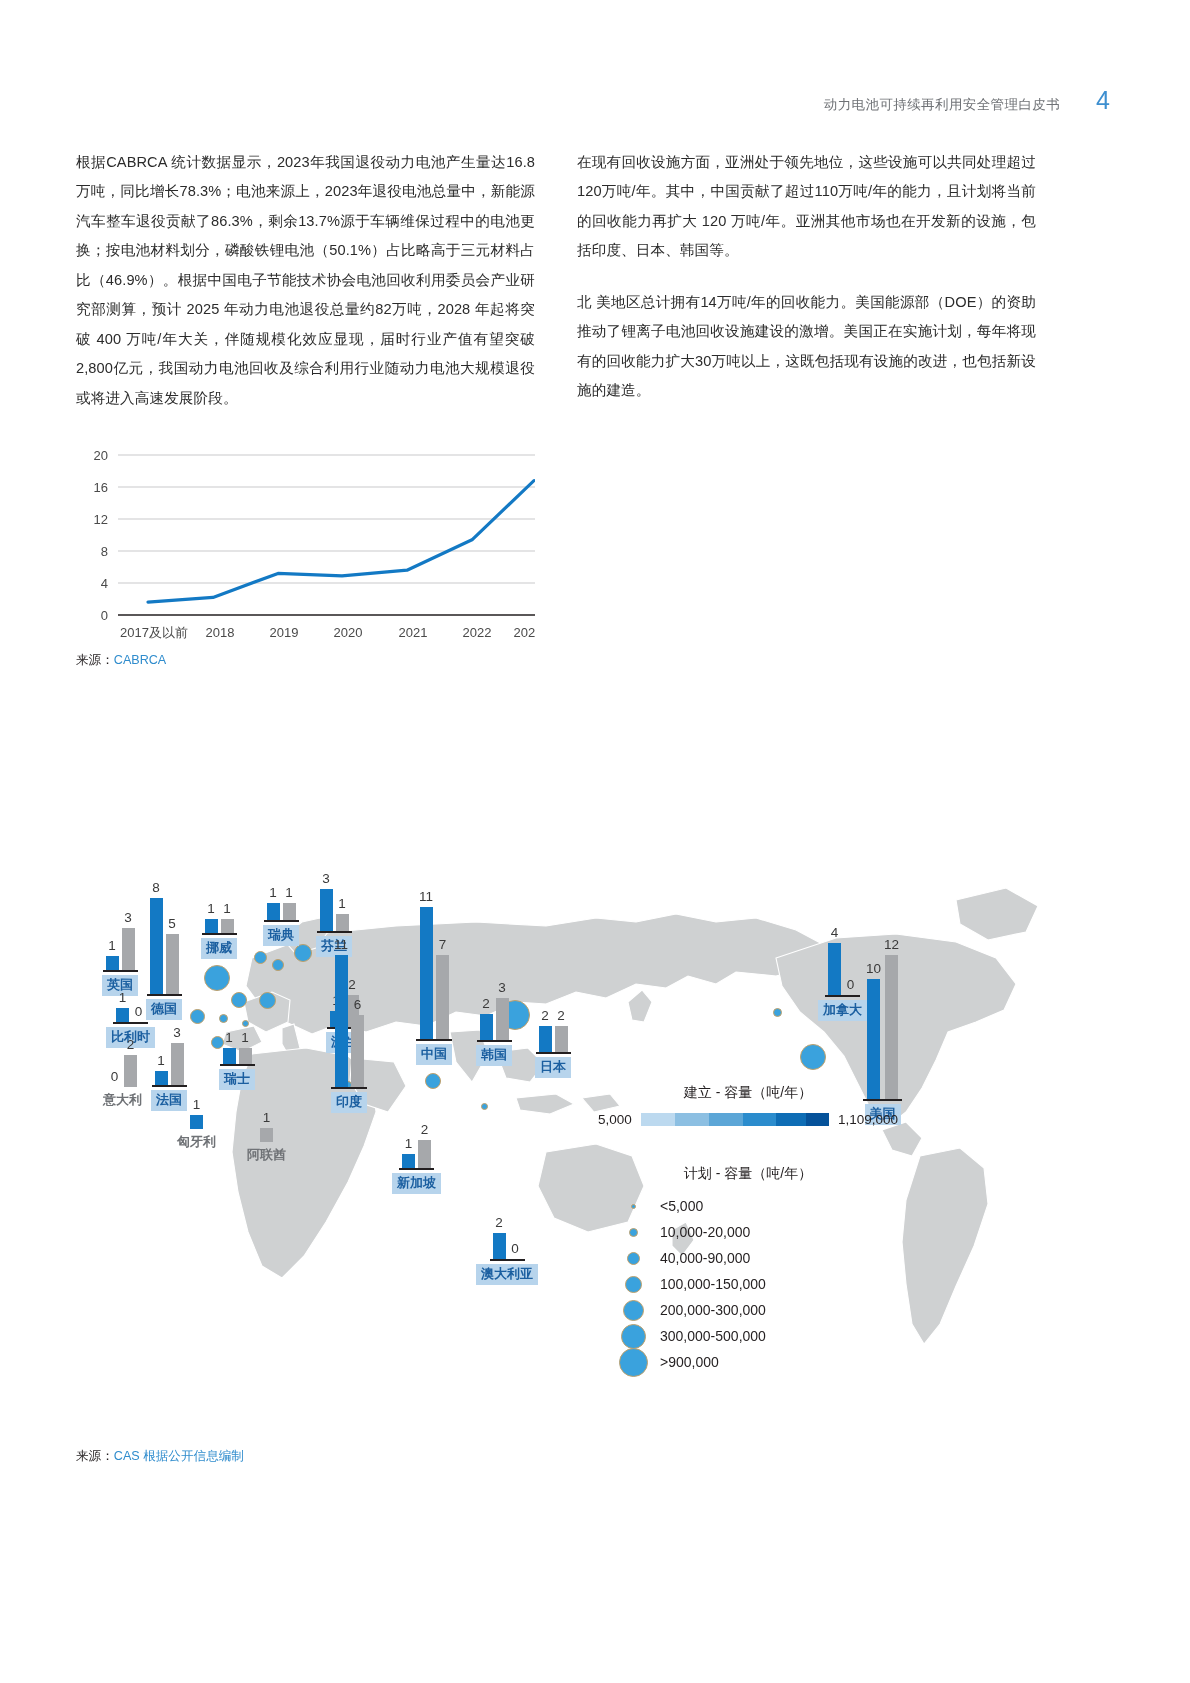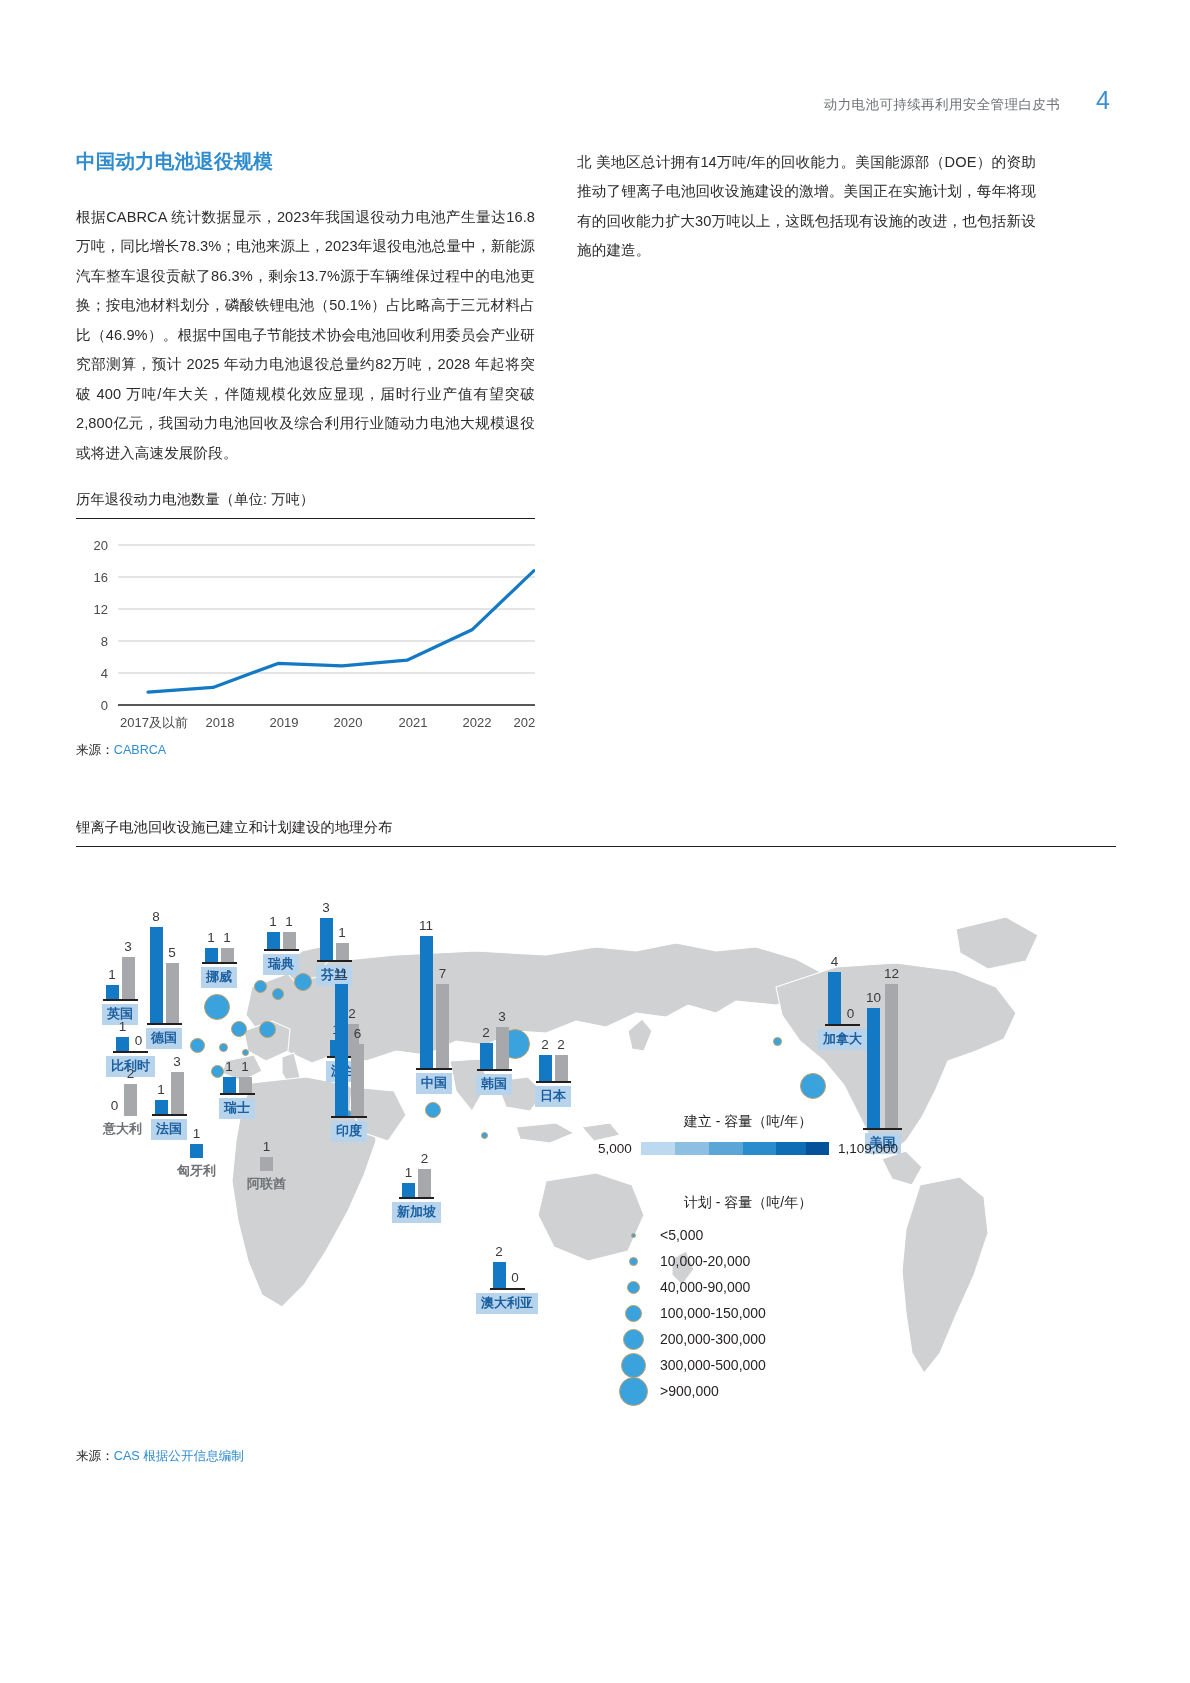--- a/index.html
+++ b/index.html
@@ -222,25 +222,23 @@
 <body>
 
 <div class="page-header">
   <span class="header-title">动力电池可持续再利用安全管理白皮书</span>
   <span class="page-number">4</span>
 </div>
 
 <div class="columns">
 
   <div class="col">
-    <h2 class="section-title">中国动力电池退役规模</h2>
     <p class="para">根据CABRCA 统计数据显示，2023年我国退役动力电池产生量达16.8 万吨，同比增长78.3%；电池来源上，2023年退役电池总量中，新能源汽车整车退役贡献了86.3%，剩余13.7%源于车辆维保过程中的电池更换；按电池材料划分，磷酸铁锂电池（50.1%）占比略高于三元材料占比（46.9%）。根据中国电子节能技术协会电池回收利用委员会产业研究部测算，预计 2025 年动力电池退役总量约82万吨，2028 年起将突破 400 万吨/年大关，伴随规模化效应显现，届时行业产值有望突破2,800亿元，我国动力电池回收及综合利用行业随动力电池大规模退役或将进入高速发展阶段。</p>
 
     <div class="chart-block">
-      <div class="chart-title">历年退役动力电池数量（单位: 万吨）</div>
 
       <svg class="chart-svg" width="459" height="215" viewBox="0 0 459 215">
 
         <g>
           <line x1="42" y1="20" x2="459" y2="20" stroke="#c9cacc" stroke-width="1.2"></line>
           <line x1="42" y1="52" x2="459" y2="52" stroke="#c9cacc" stroke-width="1.2"></line>
           <line x1="42" y1="84" x2="459" y2="84" stroke="#c9cacc" stroke-width="1.2"></line>
           <line x1="42" y1="116" x2="459" y2="116" stroke="#c9cacc" stroke-width="1.2"></line>
           <line x1="42" y1="148" x2="459" y2="148" stroke="#c9cacc" stroke-width="1.2"></line>
           <line x1="42" y1="180" x2="459" y2="180" stroke="#231f20" stroke-width="1.4"></line>
@@ -268,26 +266,26 @@
         </g>
       </svg>
 
       <div class="chart-source">
         <span class="lbl">来源：</span><span>CABRCA</span>
       </div>
     </div>
   </div>
 
   <div class="col">
+    <p class="para">在现有回收设施方面，亚洲处于领先地位，这些设施可以共同处理超过120万吨/年。其中，中国贡献了超过110万吨/年的能力，且计划将当前的回收能力再扩大 120 万吨/年。亚洲其他市场也在开发新的设施，包括印度、日本、韩国等。</p>
     <p class="para">北 美地区总计拥有14万吨/年的回收能力。美国能源部（DOE）的资助推动了锂离子电池回收设施建设的激增。美国正在实施计划，每年将现有的回收能力扩大30万吨以上，这既包括现有设施的改进，也包括新设施的建造。</p>
   </div>
 </div>
 
 <div class="map-block">
-  <div class="map-title">锂离子电池回收设施已建立和计划建设的地理分布</div>
 
   <div class="map-canvas">
 
     <svg class="worldmap" width="1040" height="560" viewBox="0 0 1040 560">
       <g fill="#cfd1d2" stroke="#ffffff" stroke-width="1.1">
 
         <path d="M176 132 L240 108 L320 100 L400 96 L470 100 L520 92 L560 96 L600 88
                  L640 96 L680 92 L720 104 L750 120 L740 140 L700 150 L660 146 L640 158
                  L612 150 L590 162 L560 158 L530 172 L500 166 L470 178 L440 176
                  L410 190 L380 186 L350 200 L320 196 L290 206 L262 198 L236 208

